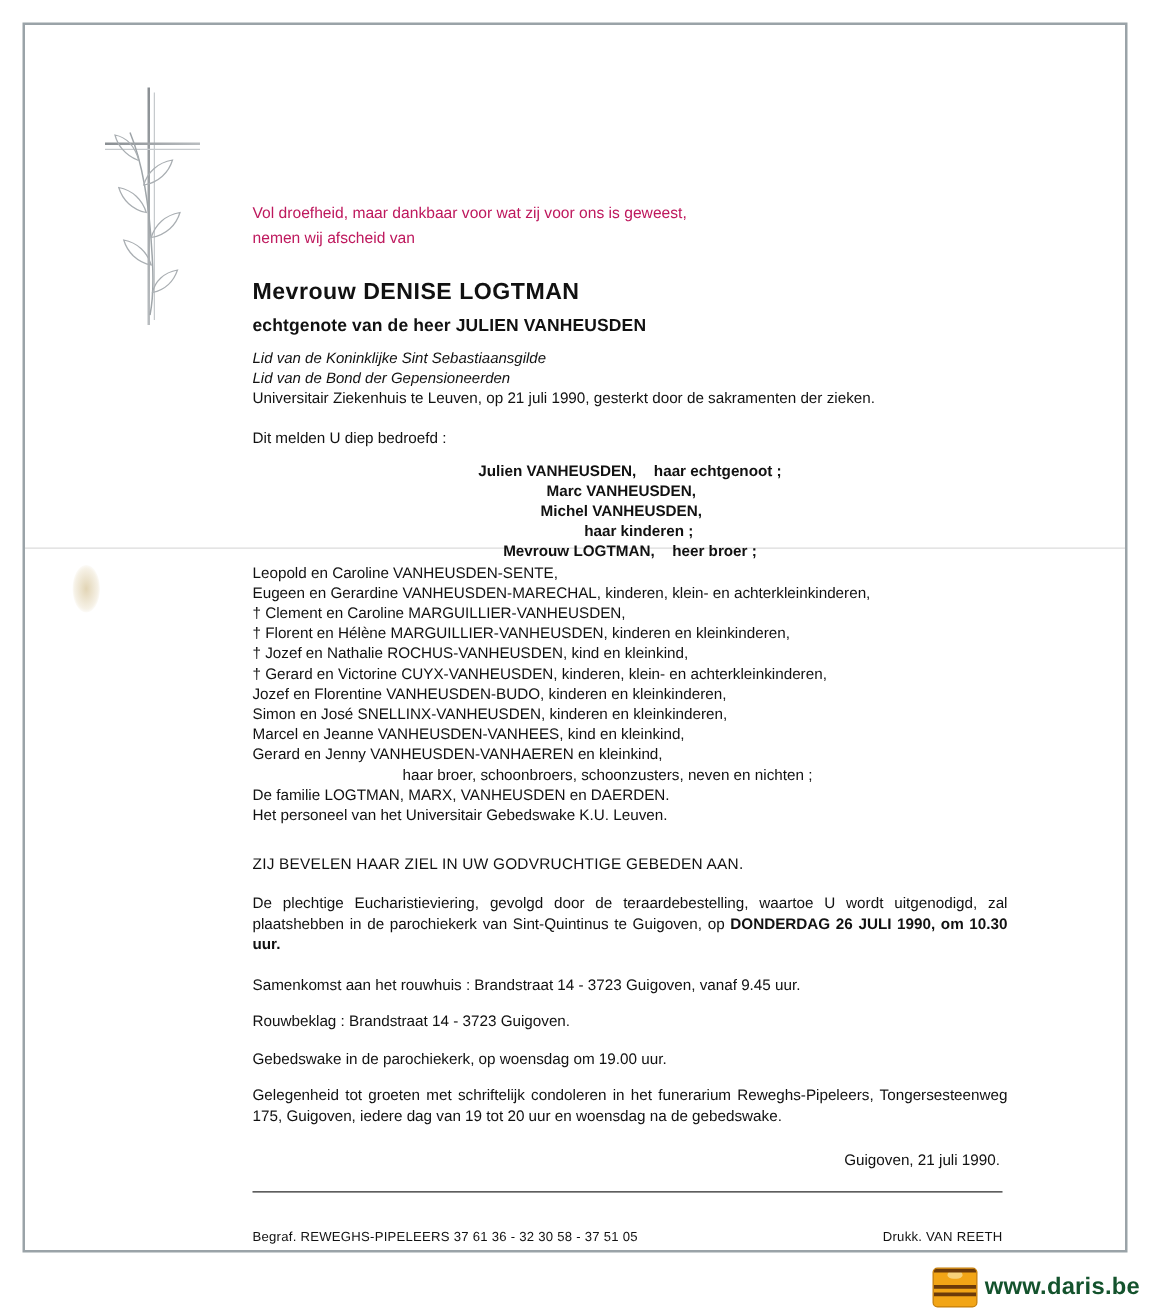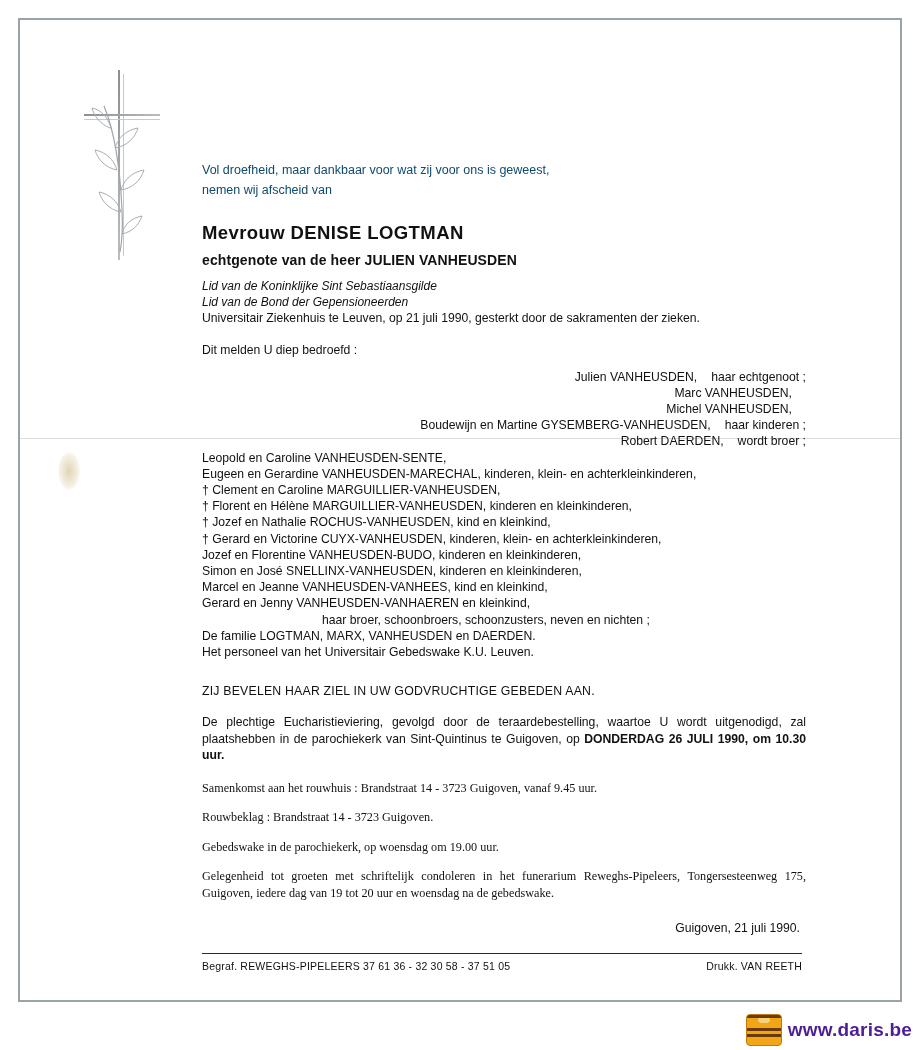--- a/index.html
+++ b/index.html
@@ -91,21 +91,21 @@
   .content {
     position: absolute;
     left: 182px;
     top: 140px;
     width: 604px;
   }
 
   .lead {
     font-size: 12.5px;
     line-height: 20px;
-    color: #0c4a6e;
+    color: #be185d;
     margin-bottom: 22px;
   }
   .lead div { white-space: nowrap; }
 
   .deceased {
     font-size: 18.5px;
     font-weight: bold;
     letter-spacing: 0.4px;
     margin-bottom: 8px;
   }
@@ -131,22 +131,23 @@
     margin-bottom: 12px;
   }
 
   .family {
     font-size: 12.2px;
     line-height: 16.2px;
     margin-bottom: 14px;
   }
   .rel-row {
     display: flex;
-    justify-content: flex-end;
+    justify-content: center;
     align-items: baseline;
+    font-weight: bold;
   }
   .rel-row .rel {
     white-space: nowrap;
     padding-left: 14px;
   }
   .fam-line { white-space: nowrap; }
   .fam-indent { padding-left: 120px; white-space: nowrap; }
 
   .prayer {
     font-size: 12.3px;
@@ -157,21 +158,20 @@
     font-size: 12.2px;
     line-height: 16.5px;
     text-align: justify;
     margin-bottom: 16px;
   }
   .service b { font-weight: bold; }
 
   .info {
     font-size: 12.2px;
     line-height: 16.5px;
-    font-family: Liberation Serif, serif;
   }
   .info p { margin: 0 0 13px 0; }
   .info p.just { text-align: justify; }
 
   .place-date {
     text-align: right;
     font-size: 12.2px;
     margin-top: 20px;
     padding-right: 6px;
   }
@@ -181,21 +181,21 @@
     left: 182px;
     right: 98px;
     bottom: 46px;
     height: 1px;
     background: #2a2a2a;
   }
   .footer {
     position: absolute;
     left: 182px;
     right: 98px;
-    bottom: 28px;
+    bottom: 4px;
     display: flex;
     justify-content: space-between;
     font-size: 10.5px;
     letter-spacing: 0.2px;
   }
 
   .watermark {
     position: absolute;
     right: 8px;
     bottom: 4px;
@@ -225,21 +225,21 @@
     position: absolute;
     left: 50%;
     transform: translateX(-50%);
     top: 1px;
     width: 12px;
     height: 7px;
     background: #f7d27a;
     border-radius: 50% 50% 40% 40%;
   }
   .wm-text {
-    color: #4c1d95;
+    color: #14532d;
     font-size: 19px;
     font-weight: bold;
     letter-spacing: 0.2px;
   }
 </style>
 </head>
 <body>
 
 <div class="card">
 
@@ -290,26 +290,25 @@
       </div>
       <div class="rel-row">
         <span>Marc VANHEUSDEN,</span>
         <span class="rel"></span>
       </div>
       <div class="rel-row">
         <span>Michel VANHEUSDEN,</span>
         <span class="rel"></span>
       </div>
       <div class="rel-row">
-        <span>Boudewijn en Martine GYSEMBERG-VANHEUSDEN,</span>
         <span class="rel">haar kinderen ;</span>
       </div>
       <div class="rel-row">
-        <span>Robert DAERDEN,</span>
-        <span class="rel">wordt broer ;</span>
+        <span>Mevrouw LOGTMAN,</span>
+        <span class="rel">heer broer ;</span>
       </div>
 
       <div class="fam-line">Leopold en Caroline VANHEUSDEN-SENTE,</div>
       <div class="fam-line">Eugeen en Gerardine VANHEUSDEN-MARECHAL, kinderen, klein- en achterkleinkinderen,</div>
       <div class="fam-line">† Clement en Caroline MARGUILLIER-VANHEUSDEN,</div>
       <div class="fam-line">† Florent en Hélène MARGUILLIER-VANHEUSDEN, kinderen en kleinkinderen,</div>
       <div class="fam-line">† Jozef en Nathalie ROCHUS-VANHEUSDEN, kind en kleinkind,</div>
       <div class="fam-line">† Gerard en Victorine CUYX-VANHEUSDEN, kinderen, klein- en achterkleinkinderen,</div>
       <div class="fam-line">Jozef en Florentine VANHEUSDEN-BUDO, kinderen en kleinkinderen,</div>
       <div class="fam-line">Simon en José SNELLINX-VANHEUSDEN, kinderen en kleinkinderen,</div>

